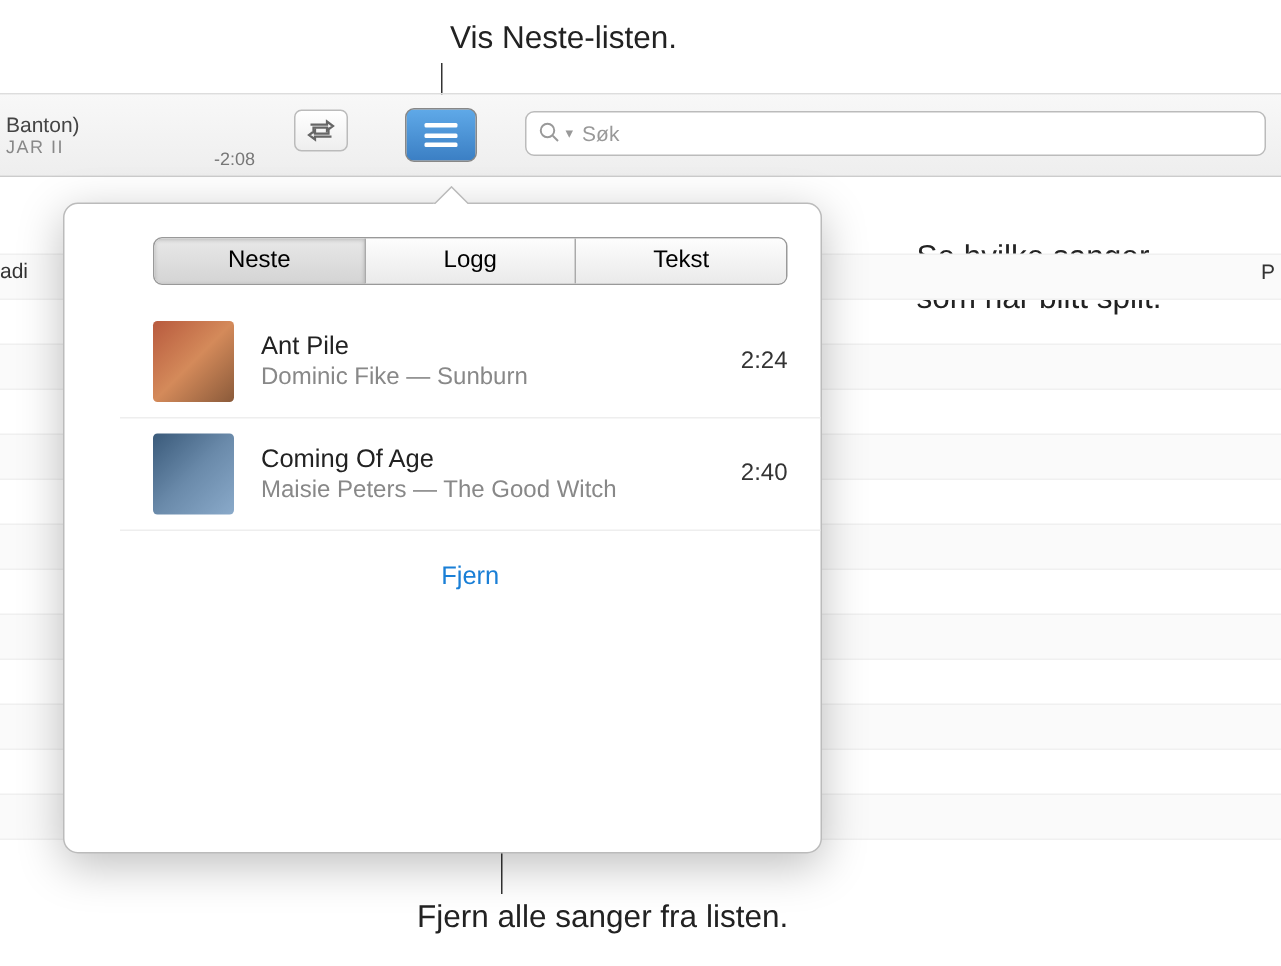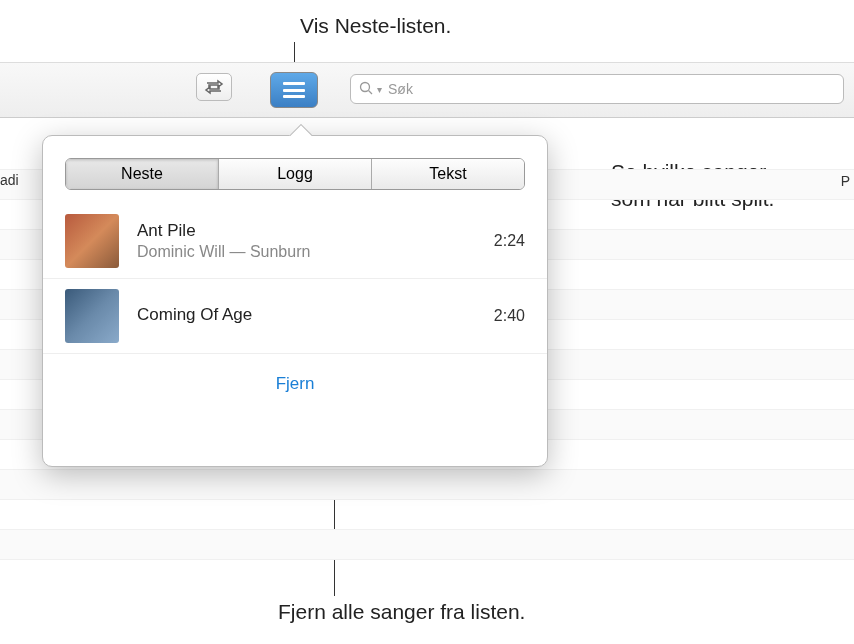--- a/index.html
+++ b/index.html
@@ -148,26 +148,27 @@
       border-bottom: 1px solid #f0f0f0;
     }
     .bg-row:nth-child(even) {
       background: #fafafa;
     }
     .popover {
       position: absolute;
       left: 42px;
       top: 135px;
       width: 506px;
-      height: 332px;
+      height: 434px;
       background: #fff;
       border: 1px solid #bbb;
       border-radius: 10px;
       box-shadow: 0 8px 30px rgba(0,0,0,0.25);
       z-index: 20;
+      padding-left: 37px;
     }
     .popover-arrow {
       position: absolute;
       top: -12px;
       left: 245px;
       width: 24px;
       height: 12px;
       overflow: hidden;
     }
     .popover-arrow::after {
@@ -329,20 +330,25 @@
     <div class="bg-row"></div>
     <div class="bg-row"></div>
   <div class="bg-row"></div>
     <div class="bg-row"></div>
     <div class="bg-row"></div>
   <div class="bg-row"></div>
     <div class="bg-row"></div>
 </div>
 
 <div class="toolbar">
+  <div class="now-playing-fragment">
+    <div class="np-title">Banton)</div>
+    <div class="np-sub">JAR II</div>
+    <div class="np-time">-2:08</div>
+  </div>
   <div class="shuffle-btn">
     <svg width="20" height="16" viewBox="0 0 20 16">
       <path d="M3 4 L14 4 L14 2 L18 5 L14 8 L14 6 L5 6 L5 10 M17 12 L6 12 L6 14 L2 11 L6 8 L6 10 L15 10 L15 6" stroke="#666" stroke-width="1.5" fill="none"></path>
     </svg>
   </div>
 </div>
 
 <div class="queue-btn">
   <div class="queue-icon-lines">
     <span></span>
@@ -373,27 +379,28 @@
     <div class="seg-item active">Neste</div>
     <div class="seg-item">Logg</div>
     <div class="seg-item">Tekst</div>
   </div>
 
   <div class="queue-list">
     <div class="queue-row">
       <div class="queue-art art2"></div>
       <div class="queue-info">
         <div class="queue-title">Ant Pile</div>
-        <div class="queue-artist">Dominic Will — Sunburn</div>
+        <div class="queue-artist">Dominic Fike — Sunburn</div>
       </div>
       <div class="queue-duration">2:24</div>
     </div>
     <div class="queue-row">
       <div class="queue-art art3"></div>
       <div class="queue-info">
         <div class="queue-title">Coming Of Age</div>
+        <div class="queue-artist">Maisie Peters — The Good Witch</div>
       </div>
       <div class="queue-duration">2:40</div>
     </div>
   </div>
 
   <a class="clear-link">Fjern</a>
 </div>
 
 </body></html>

